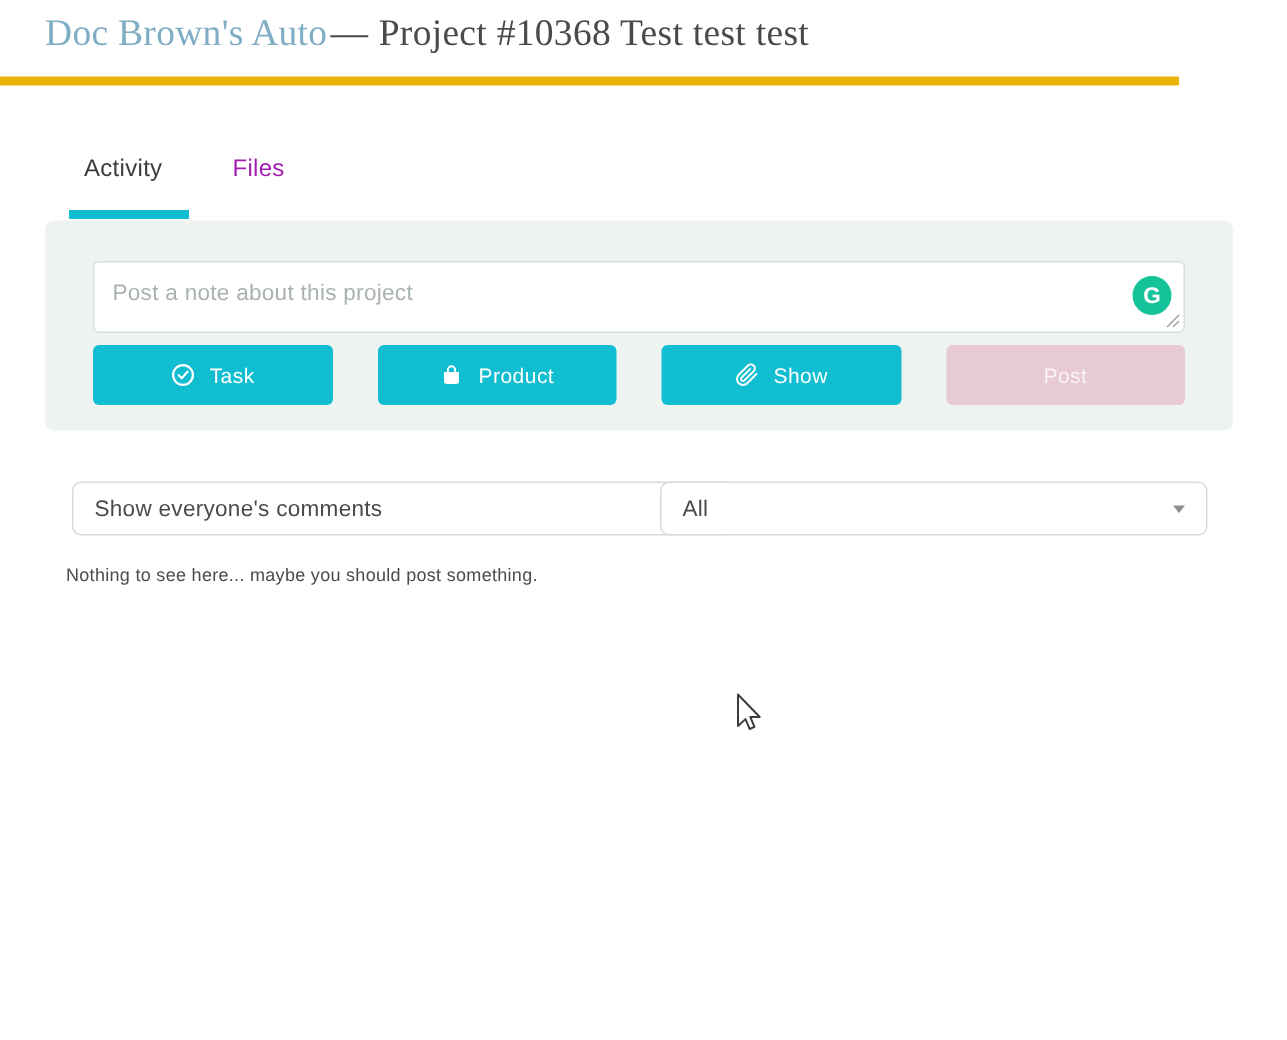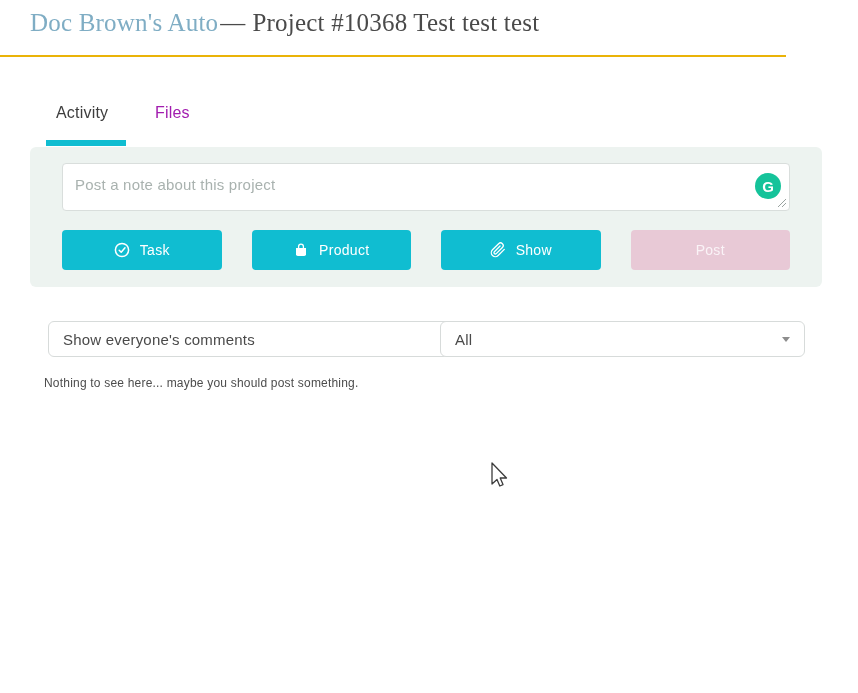--- a/index.html
+++ b/index.html
@@ -3,34 +3,34 @@
 <meta charset="utf-8">
 <style>
   * { margin:0; padding:0; box-sizing:border-box; }
   html,body { background:#fff; }
   .screen {
     position:relative; width:858px; height:693px; overflow:hidden;
     background:#ffffff; font-family:"Liberation Sans", sans-serif;
   }
 
   
-  .header { position:absolute; top:0; left:0; width:786px; height:57px; background:#fff; border-bottom:2px solid #eab308; }
+  .header { position:absolute; top:0; left:0; width:786px; height:57px; background:#fff; border-bottom:6px solid #eab308; }
   .header-title { position:absolute; left:30px; top:9px; font-family:"Liberation Serif", serif; font-size:25px; color:#4a4a4a; white-space:nowrap; letter-spacing:0.2px; }
   .project-link { color:#7fadc4; cursor:pointer; }
   .title-sep { color:#4a4a4a; margin-left:2px; margin-right:7px; }
 
   
   .tab { position:absolute; top:104px; font-size:16px; letter-spacing:0.2px; cursor:pointer; }
   .tab-activity { left:56px; color:#3d3d3d; }
   .tab-files { left:155px; color:#a21caf; }
   .tab-underline { position:absolute; left:46px; top:140px; width:80px; height:6px; background:#10bdd1; }
 
   
   .compose-panel { position:absolute; left:30px; top:147px; width:792px; height:140px; background:#edf3f0; border-radius:6px; }
-  .textarea-wrap { position:absolute; left:32px; top:16px; width:728px; height:48px; }
+  .textarea-wrap { position:absolute; left:32px; top:27px; width:728px; height:48px; }
   .note-input {
     width:100%; height:100%; border:1px solid #d9dedc; border-radius:4px; background:#fff;
     resize:none; outline:none; font-family:"Liberation Sans", sans-serif; font-size:15px;
     color:#4a4a4a; padding:12px 44px 12px 12px; letter-spacing:0.2px;
   }
   .note-input::placeholder { color:#a9b2af; }
   .grammarly-badge {
     position:absolute; right:9px; top:10px; width:26px; height:26px; border-radius:50%;
     background:#15c39a; color:#ffffff; display:flex; align-items:center; justify-content:center;
     font-size:15px; font-weight:bold; cursor:pointer;

